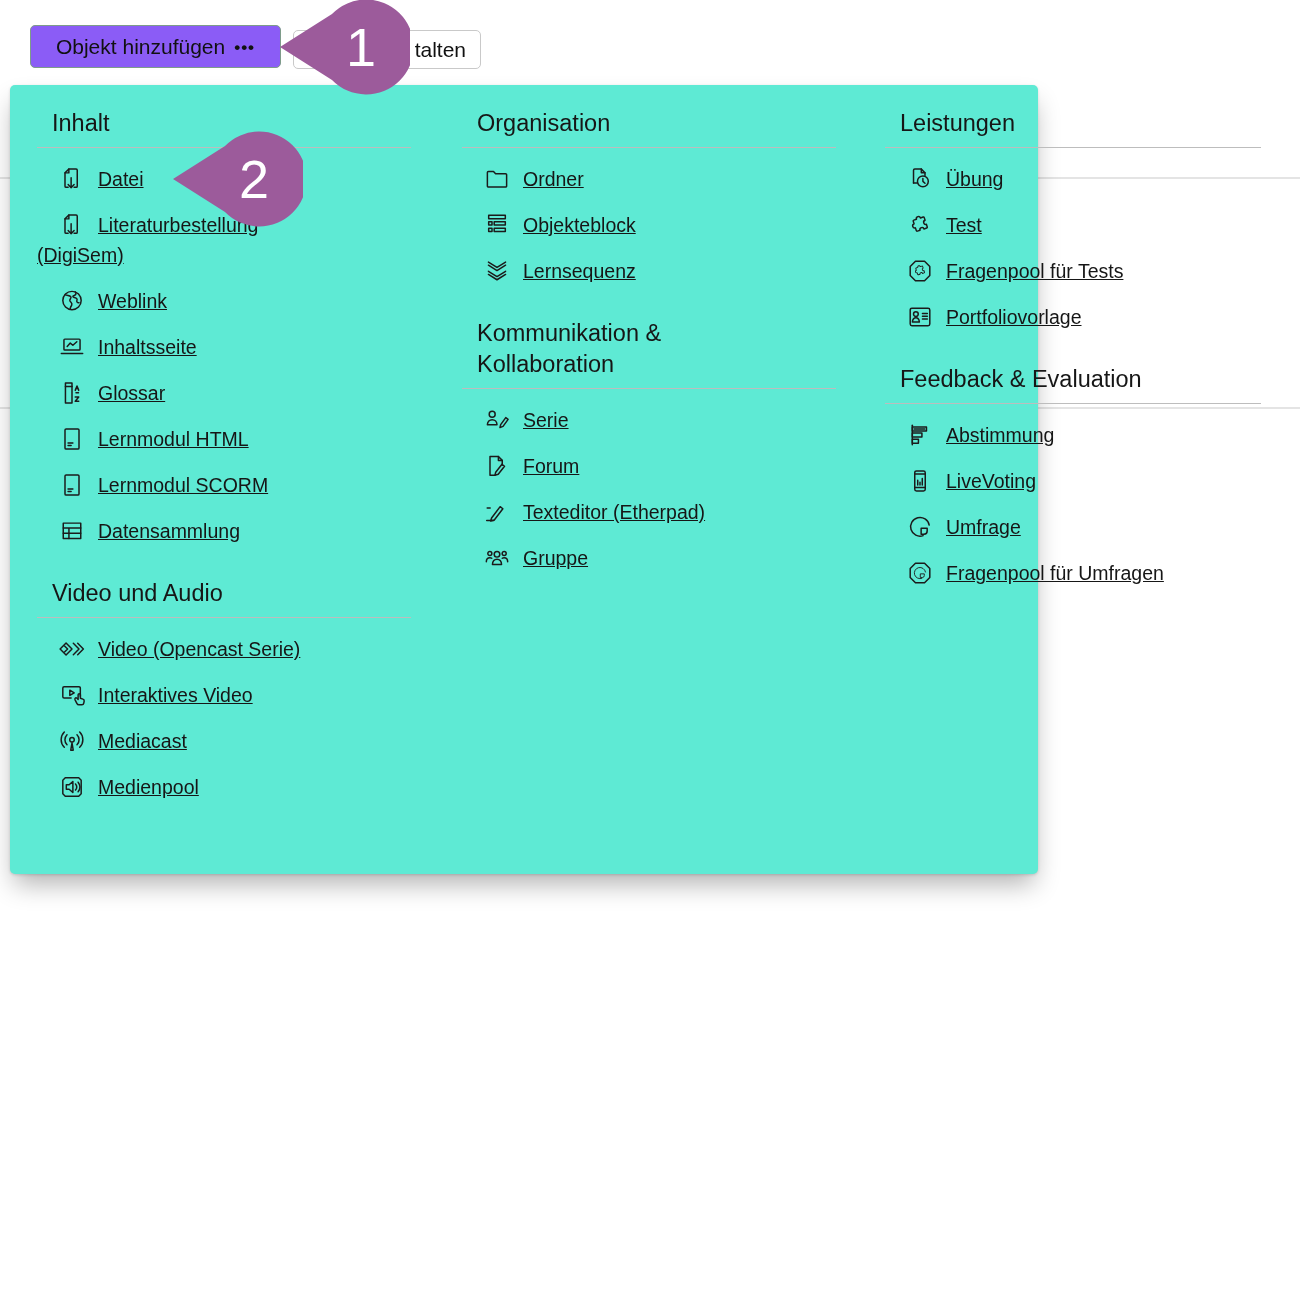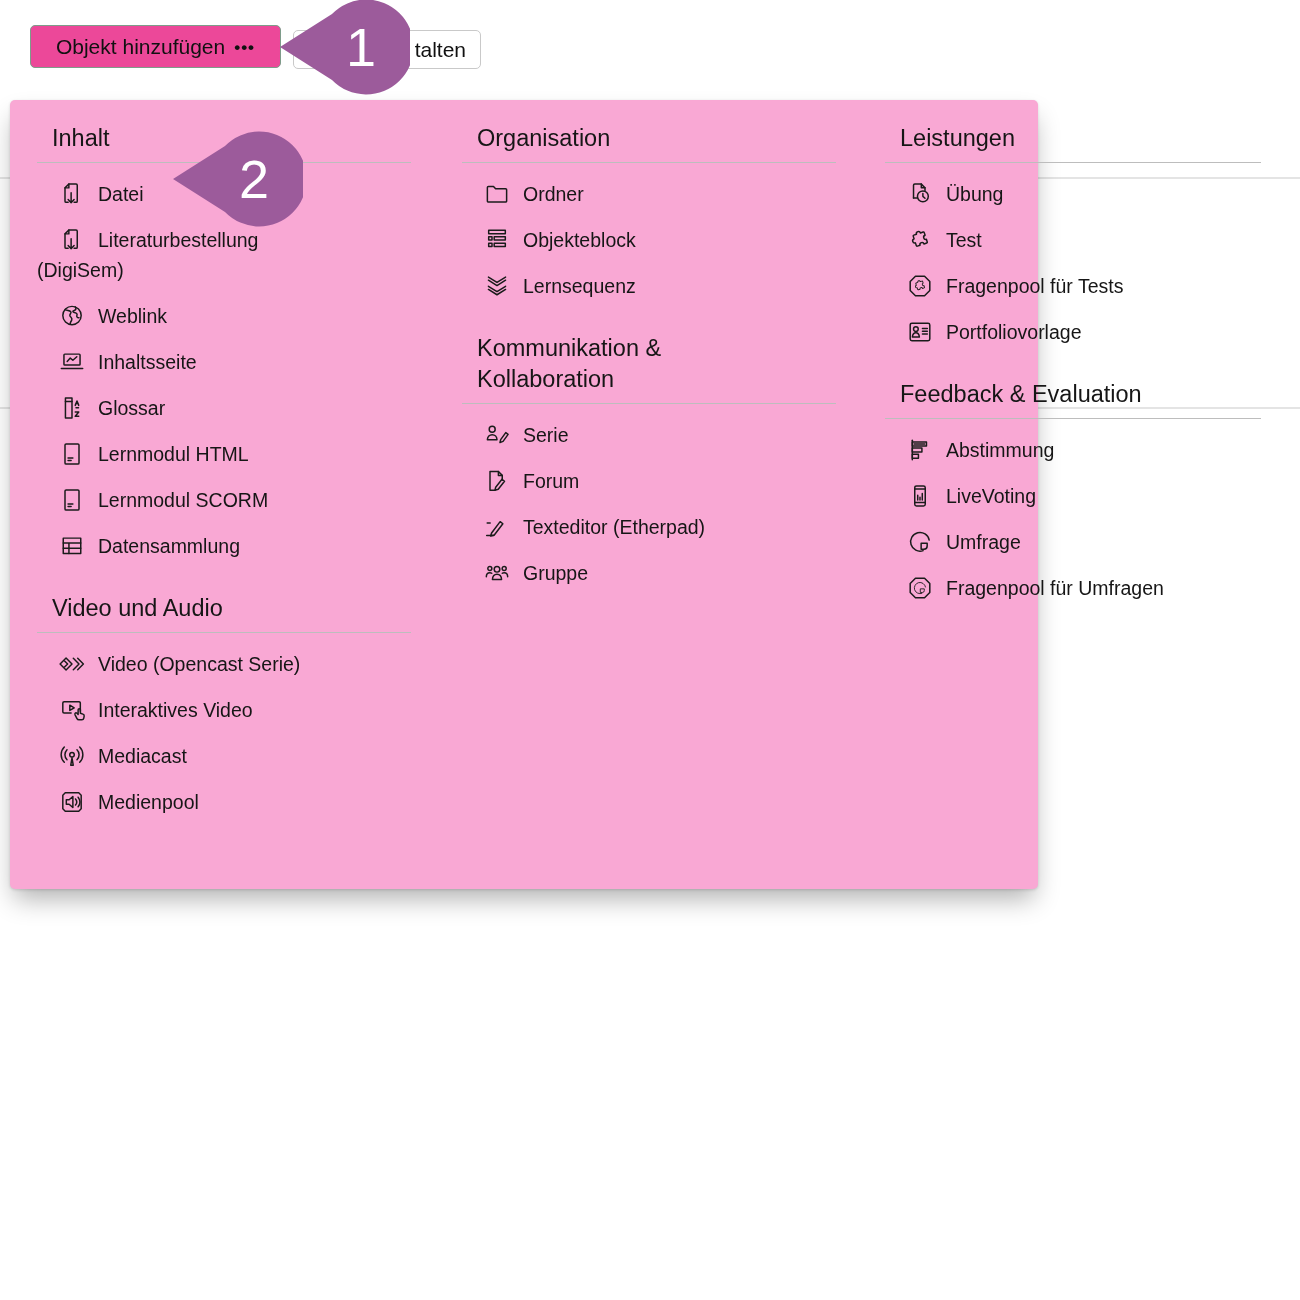--- a/index.html
+++ b/index.html
@@ -8,48 +8,48 @@
     background:#ffffff;color:#161616;
     font-family:"Liberation Sans",sans-serif;
   }
   .bg-rule{position:absolute;left:0;width:1300px;height:2px;background:#e4e4e4;z-index:0;}
   #bg-rule-1{top:177px;}
   #bg-rule-2{top:407px;}
 
   
   .btn-primary{
     position:absolute;left:30px;top:25px;width:251px;height:43px;box-sizing:border-box;
-    background:#ec4899;border:1px solid #7e9c8a;border-radius:5px;
+    background:#8b5cf6;border:1px solid #7e9c8a;border-radius:5px;
     display:flex;align-items:center;justify-content:center;gap:9px;
     font-size:21px;color:#111;cursor:pointer;z-index:2;
   }
   .btn-primary .dots{font-weight:700;letter-spacing:1px;font-size:17px;margin-top:2px;}
   .btn-secondary{
     position:absolute;left:293px;top:30px;width:188px;height:39px;box-sizing:border-box;
     background:#fff;border:1px solid #c9c9c9;border-radius:5px;
     display:flex;align-items:center;justify-content:flex-end;padding-right:14px;
     font-size:21px;color:#111;cursor:pointer;z-index:2;
   }
 
   
   .panel{
-    position:absolute;left:10px;top:100px;width:1028px;height:789px;
-    background:#f9a8d4;border-radius:5px;z-index:1;
+    position:absolute;left:10px;top:85px;width:1028px;height:789px;
+    background:#5eead4;border-radius:5px;z-index:1;
     box-shadow:0 1px 3px rgba(0,0,0,.14), 0 14px 26px -4px rgba(0,0,0,.30);
   }
   .col{position:absolute;top:13px;}
   #col-0{left:27px;width:374px;}
   #col-1{left:452px;width:374px;}
   #col-2{left:875px;width:376px;}
   .section + .section{margin-top:14px;}
   .section-title{
     font-size:23.5px;line-height:31px;color:#161616;
     padding:10px 80px 8px 15px;border-bottom:1px solid #bdbdbd;
   }
-  .items{padding-top:8px;}
+  .items{padding-top:8px;text-decoration:underline;}
   .item{
     display:block;padding:8px 70px 8px 0;font-size:19.5px;line-height:30px;
     color:#161616;cursor:pointer;
   }
   .item .icon{
     display:inline-block;width:28px;height:28px;margin:0 12px 0 21px;
     vertical-align:-7px;
   }
   .icon svg{width:100%;height:100%;display:block;}
   .icon svg *{stroke:#1b1b1b;stroke-width:1.7;fill:none;stroke-linecap:round;stroke-linejoin:round;}

